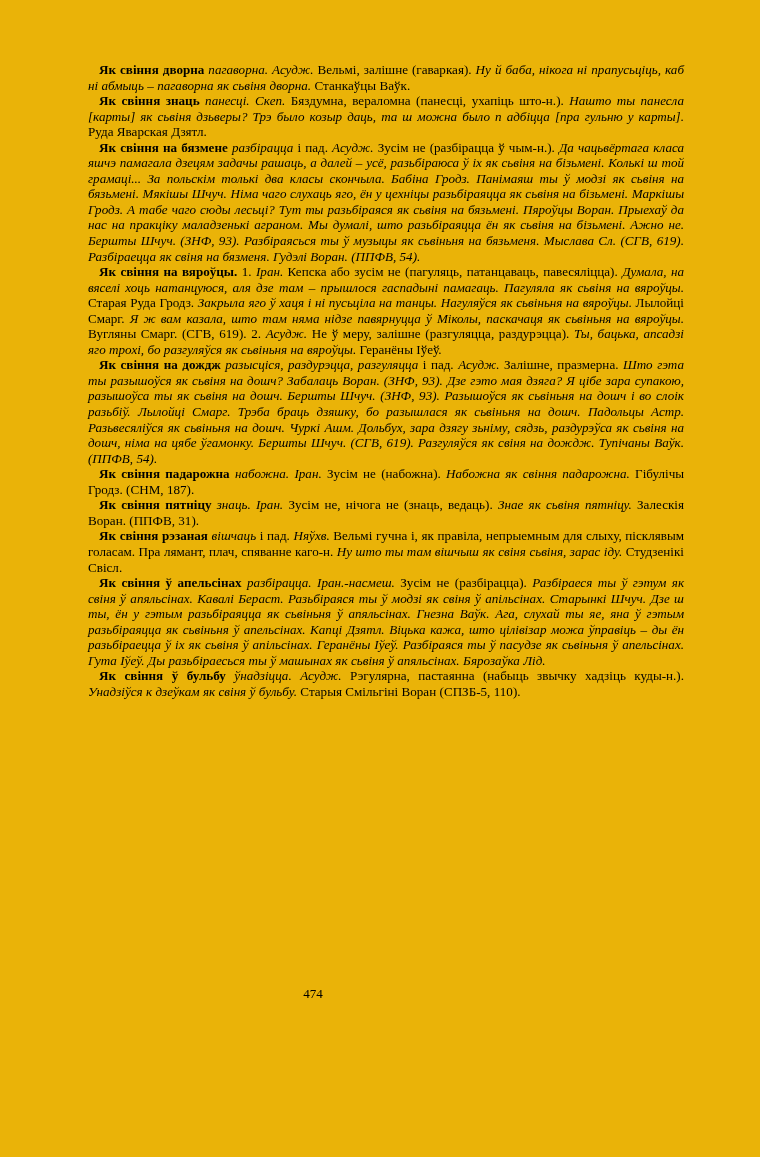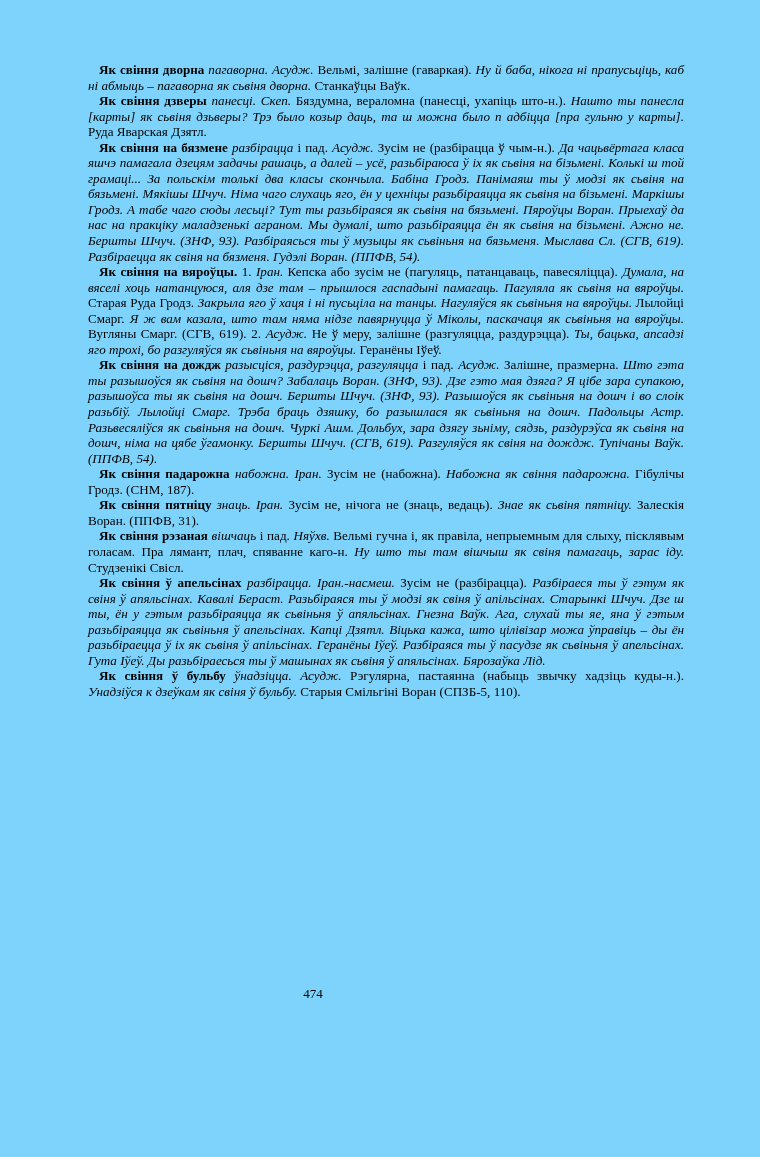--- a/index.html
+++ b/index.html
@@ -15,21 +15,21 @@
     font-family: "Liberation Serif", "DejaVu Serif", serif;
     color: #000000;
     overflow: hidden;
   }
   #page {
     position: absolute;
     left: 0;
     top: 0;
     width: 760px;
     height: 1157px;
-    background: #7dd3fc;
+    background: #eab308;
   }
   #text-column {
     position: absolute;
     left: 88px;
     top: 62px;
     width: 596px;
   }
   .entry {
     margin: 0;
     padding: 0;
@@ -60,35 +60,35 @@
 </style>
 </head>
 <body>
 
 <div id="page">
 
   <div id="text-column">
 
     <p class="entry"><span class="hw">Як свіння дворна</span><span class="it"> пагаворна.</span><span class="it"> Асудж.</span><span> Вельмі, залішне (гаваркая). </span><span class="it">Ну й баба, нікога ні прапусьціць, каб ні абмыць – пагаворна як сьвіня дворна.</span><span> Станкаўцы Ваўк.</span></p>
 
-    <p class="entry"><span class="hw">Як свіння дзверы</span><span class="it"> панесці.</span><span class="it"> Скеп.</span><span> Бяздумна, вераломна (панесці, ухапіць што-н.). </span><span class="it">Нашто ты панесла [карты] як сьвіня дзьверы? Трэ было козыр даць, та ш можна было п адбіцца [пра гульню у карты].</span><span> Руда Яварская Дзятл.</span></p>
+    <p class="entry"><span class="hw">Як свіння знаць</span><span class="it"> панесці.</span><span class="it"> Скеп.</span><span> Бяздумна, вераломна (панесці, ухапіць што-н.). </span><span class="it">Нашто ты панесла [карты] як сьвіня дзьверы? Трэ было козыр даць, та ш можна было п адбіцца [пра гульню у карты].</span><span> Руда Яварская Дзятл.</span></p>
 
 
     <p class="entry"><span class="hw">Як свіння на бязмене</span><span class="it"> разбірацца</span><span> і пад.</span><span class="it"> Асудж.</span><span> Зусім не (разбірацца ў чым-н.). </span><span class="it">Да чацьвёртага класа яшчэ памагала дзецям задачы рашаць, а далей – усё, разьбіраюса ў іх як сьвіня на бізьмені. Колькі ш той грамаці... За польскім толькі два класы скончыла. Бабіна Гродз. Панімаяш ты ў модзі як сьвіня на бязьмені. Мякішы Шчуч. Німа чаго слухаць яго, ён у цехніцы разьбіраяцца як сьвіня на бізьмені. Маркішы Гродз. А табе чаго сюды лесьці? Тут ты разьбіраяся як сьвіня на бязьмені. Пяроўцы Воран. Прыехаў да нас на пракціку маладзенькі аграном. Мы думалі, што разьбіраяцца ён як сьвіня на бізьмені. Ажно не. Бершты Шчуч. (ЗНФ, 93). Разбіраясься ты ў музыцы як сьвіньня на бязьменя. Мыслава Сл. (СГВ, 619). Разбіраецца як свіня на бязменя. Гудэлі Воран. (ППФВ, 54).</span></p>
 
     <p class="entry"><span class="hw">Як свіння на вяроўцы.</span><span> 1. </span><span class="it">Іран.</span><span> Кепска або зусім не (пагуляць, патанцаваць, павесяліцца). </span><span class="it">Думала, на вяселі хоць натанцуюся, аля дзе там – прышлося гаспадыні памагаць. Пагуляла як сьвіня на вяроўцы.</span><span> Старая Руда Гродз. </span><span class="it">Закрыла яго ў хаця і ні пусьціла на танцы. Нагуляўся як сьвіньня на вяроўцы.</span><span> Лылойці Смарг. </span><span class="it">Я ж вам казала, што там няма нідзе павярнуцца ў Міколы, паскачаця як сьвіньня на вяроўцы.</span><span> Вугляны Смарг. (СГВ, 619). </span><span>2. </span><span class="it">Асудж.</span><span> Не ў меру, залішне (разгуляцца, раздурэцца). </span><span class="it">Ты, бацька, апсадзі яго трохі, бо разгуляўся як сьвіньня на вяроўцы.</span><span> Геранёны Іўеў.</span></p>
 
     <p class="entry"><span class="hw">Як свіння на</span><span class="hw"> дождж</span><span class="it"> разысціся, раздурэцца, разгуляцца</span><span> і пад.</span><span class="it"> Асудж.</span><span> Залішне, празмерна. </span><span class="it">Што гэта ты разышоўся як сьвіня на дошч? Забалаць Воран. (ЗНФ, 93). Дзе гэто мая дзяга? Я цібе зара супакою, разышоўса ты як сьвіня на дошч. Бершты Шчуч. (ЗНФ, 93). Разышоўся як сьвіньня на дошч і во слоік разьбіў. Лылойці Смарг. Трэба браць дзяшку, бо разышлася як сьвіньня на дошч. Падольцы Астр. Разьвесяліўся як сьвіньня на дошч. Чуркі Ашм. Дольбух, зара дзягу зьніму, сядзь, раздурэўса як сьвіня на дошч, німа на цябе ўгамонку. Бершты Шчуч. (СГВ, 619). Разгуляўся як свіня на дождж. Тупічаны Ваўк. (ППФВ, 54).</span></p>
 
 
     <p class="entry"><span class="hw">Як свіння падарожна</span><span class="it"> набожна.</span><span class="it"> Іран.</span><span> Зусім не (набожна). </span><span class="it">Набожна як свіння падарожна.</span><span>  Гібулічы Гродз. (СНМ, 187).</span></p>
 
     <p class="entry"><span class="hw">Як свіння пятніцу</span><span class="it"> знаць.</span><span class="it"> Іран.</span><span> Зусім не, нічога не (знаць, ведаць). </span><span class="it">Знае як сьвіня пятніцу.</span><span> Залескія Воран. (ППФВ, 31).</span></p>
 
-    <p class="entry"><span class="hw">Як свіння рэзаная</span><span class="it"> вішчаць</span><span> і пад.</span><span class="it"> Няўхв.</span><span> Вельмі гучна і, як правіла, непрыемным для слыху, пісклявым голасам. Пра лямант, плач, спяванне каго-н. </span><span class="it">Ну што ты там вішчыш як свіня памагаць, зарас іду.</span><span> Студзенікі Свісл.</span></p>
+    <p class="entry"><span class="hw">Як свіння рэзаная</span><span class="it"> вішчаць</span><span> і пад.</span><span class="it"> Няўхв.</span><span> Вельмі гучна і, як правіла, непрыемным для слыху, пісклявым голасам. Пра лямант, плач, спяванне каго-н. </span><span class="it">Ну што ты там вішчыш як свіня сьвіня, зарас іду.</span><span> Студзенікі Свісл.</span></p>
 
     <p class="entry"><span class="hw">Як свіння ў апельсінах</span><span class="it"> разбірацца.</span><span class="it"> Іран.-насмеш.</span><span> Зусім не (разбірацца). </span><span class="it">Разбіраеся ты ў гэтум як свіня ў апяльсінах. Кавалі Бераст. Разьбіраяся ты ў модзі як свіня ў апільсінах. Старынкі Шчуч. Дзе ш ты, ён у гэтым разьбіраяцца як сьвіньня ў апяльсінах. Гнезна Ваўк. Ага, слухай ты яе, яна ў гэтым разьбіраяцца як сьвіньня ў апельсінах. Капці Дзятл. Віцька кажа, што цілівізар можа ўправіць – ды ён разьбіраецца ў іх як сьвіня ў апільсінах. Геранёны Іўеў. Разбіраяся ты ў пасудзе як сьвіньня ў апельсінах. Гута Іўеў. Ды разьбіраесься ты ў машынах як сьвіня ў апяльсінах. Бярозаўка Лід.</span></p>
 
     <p class="entry"><span class="hw">Як свіння ў бульбу</span><span class="it"> ўнадзіцца.</span><span class="it"> Асудж.</span><span> Рэгулярна, пастаянна (набыць звычку хадзіць куды-н.). </span><span class="it">Унадзіўся к дзеўкам як свіня ў бульбу.</span><span> Старыя Смільгіні Воран (СПЗБ-5, 110).</span></p>
 
   </div>
 
   <div id="page-number">474</div>
 
 </div>

